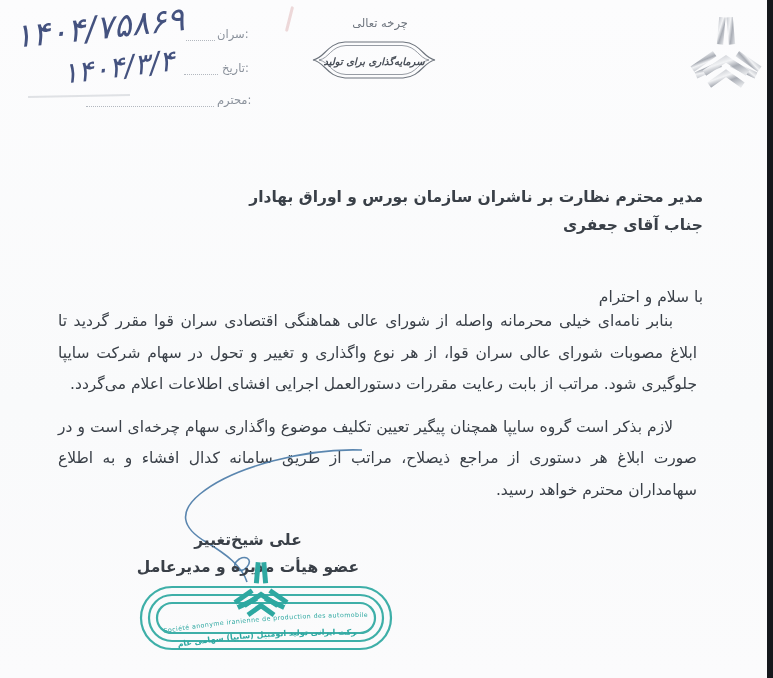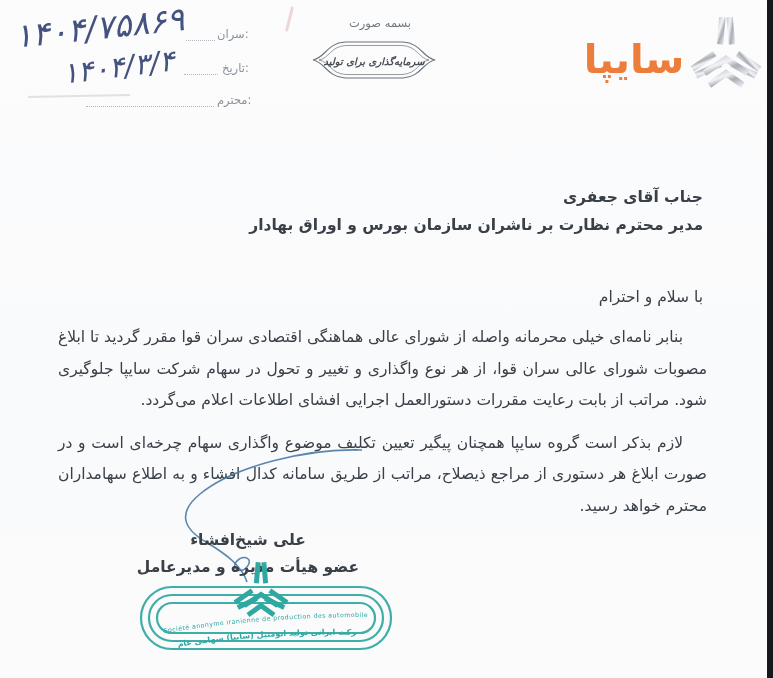--- a/index.html
+++ b/index.html
@@ -38,22 +38,22 @@
 
   .wordmark{position:absolute; left:580px; top:36px; width:108px; text-align:center;
     font-size:40px; font-weight:bold; color:var(--brand-orange,#ed7d3a);
     direction:rtl; white-space:nowrap;}
   .emblem-silver{position:absolute; left:686px; top:10px; width:80px; height:88px;}
 
   .recipient{position:absolute; right:70px; top:183px; text-align:right; direction:rtl;
     font-weight:bold; font-size:15.5px; line-height:28px;}
   .salutation{position:absolute; right:70px; top:276px; direction:rtl; font-size:15.5px;margin-top:12px;}
 
-  .body-text{position:absolute; left:58px; right:66px; top:306px; direction:rtl;
-    text-align:justify; font-size:15.5px; line-height:31.5px; color:var(--text,#3a4048);margin-top:16px;}
+  .body-text{position:absolute; left:58px; right:76px; top:306px; direction:rtl;
+    text-align:justify; font-size:15.5px; line-height:31.5px; color:var(--text,#3a4048);}
   .body-text p{margin:0; text-indent:24px;}
   .body-text p + p{margin-top:11px;}
 
   .swoosh{position:absolute; left:148px; top:442px; width:300px; height:160px;}
   .swoosh path{fill:none; stroke:#4879a6; stroke-width:1.6; opacity:.9;}
 
   .sig{position:absolute; left:122px; top:531px; width:252px; text-align:center;
     direction:rtl; font-weight:bold; font-size:15.5px;}
   .sig-name{margin-bottom:9px;}
 
@@ -76,29 +76,28 @@
   <div class="hw hw-number">۱۴۰۴/۷۵۸۶۹</div>
   <div class="hw hw-date">۱۴۰۴/۳/۴</div>
 
   <span class="ref-label lbl-number">سران:</span>
   <span class="leader leader-number"></span>
   <span class="ref-label lbl-date">تاریخ:</span>
   <span class="leader leader-date"></span>
   <span class="ref-label lbl-attach">محترم:</span>
   <span class="leader leader-attach"></span>
 
-  <div class="bismillah">بسمه صورت</div>
+  <div class="bismillah">چرخه تعالی</div>
 
   <svg class="cartouche" viewBox="0 0 130 48">
     <path class="cart-line" stroke-width="1.1" d="M 4 24 C 16 22 18 7 36 6 L 94 6 C 112 7 114 22 126 24 C 114 26 112 41 94 42 L 36 42 C 18 41 16 26 4 24 Z"></path>
     <path class="cart-line" stroke-width="0.7" d="M 10 24 C 20 22.5 22 10 37 9.5 L 93 9.5 C 108 10 110 22.5 120 24 C 110 25.5 108 38 93 38.5 L 37 38.5 C 22 38 20 25.5 10 24 Z"></path>
     <text x="65" y="28.5" class="cart-text">سرمایه‌گذاری برای تولید</text>
   </svg>
 
-  <div class="wordmark">سایپا</div>
 
   <svg class="emblem-silver" viewBox="0 0 100 96">
     <defs>
       <linearGradient id="silverGrad" x1="0" y1="0" x2="1" y2="1">
         <stop offset="0" stop-color="#c6c9cf"></stop>
         <stop offset="0.35" stop-color="#f2f3f5"></stop>
         <stop offset="0.6" stop-color="#a9adb5"></stop>
         <stop offset="1" stop-color="#e4e6e9"></stop>
       </linearGradient>
     </defs>
@@ -114,38 +113,38 @@
       <g transform="rotate(-120 50 48)">
         <rect x="40" y="2" width="8" height="34" transform="rotate(5 44 19)"></rect>
         <rect x="52" y="2" width="8" height="34" transform="rotate(-5 56 19)"></rect>
       </g>
     </g>
     <path d="M23 72 L50 54 L77 72" stroke="url(#silverGrad)" stroke-width="8" fill="none"></path>
     <path d="M29 87 L50 72 L71 87" stroke="url(#silverGrad)" stroke-width="8" fill="none"></path>
   </svg>
 
   <div class="recipient">
+    <div>مدیر محترم نظارت بر ناشران سازمان بورس و اوراق بهادار</div>
     <div>جناب آقای جعفری</div>
-    <div>مدیر محترم نظارت بر ناشران سازمان بورس و اوراق بهادار</div>
   </div>
 
   <div class="salutation">با سلام و احترام</div>
 
   <div class="body-text">
     <p>بنابر نامه‌ای خیلی محرمانه واصله از شورای عالی هماهنگی اقتصادی سران قوا مقرر گردید تا ابلاغ مصوبات شورای عالی سران قوا، از هر نوع واگذاری و تغییر و تحول در سهام شرکت سایپا جلوگیری شود. مراتب از بابت رعایت مقررات دستورالعمل اجرایی افشای اطلاعات اعلام می‌گردد.</p>
     <p>لازم بذکر است گروه سایپا همچنان پیگیر تعیین تکلیف موضوع واگذاری سهام چرخه‌ای است و در صورت ابلاغ هر دستوری از مراجع ذیصلاح، مراتب از طریق سامانه کدال افشاء و به اطلاع سهامداران محترم خواهد رسید.</p>
   </div>
 
   <svg class="swoosh" viewBox="0 0 300 160">
     <path d="M 214 8 C 160 6 86 24 52 52 C 30 70 34 86 58 100 C 78 112 94 124 99 140"></path>
     <path d="M 88 120 c 8 -9 18 -3 11 5 c -6 7 -16 2 -11 -5"></path>
   </svg>
 
   <div class="sig">
-    <div class="sig-name">علی شیخ‌افشاء</div>
+    <div class="sig-name">علی شیخ‌تغییر</div>
     <div class="sig-title">عضو هیأت مدیره و مدیرعامل</div>
   </div>
 
   <svg class="seal" viewBox="0 0 256 102">
     <rect class="seal-line" x="3" y="28" width="250" height="62" rx="31"></rect>
     <rect class="seal-line" x="11" y="36" width="234" height="46" rx="23"></rect>
     <rect class="seal-line" x="19" y="44" width="218" height="30" rx="15"></rect>
 
     <g transform="translate(92,2) scale(0.62)">
       <g class="seal-mark">

